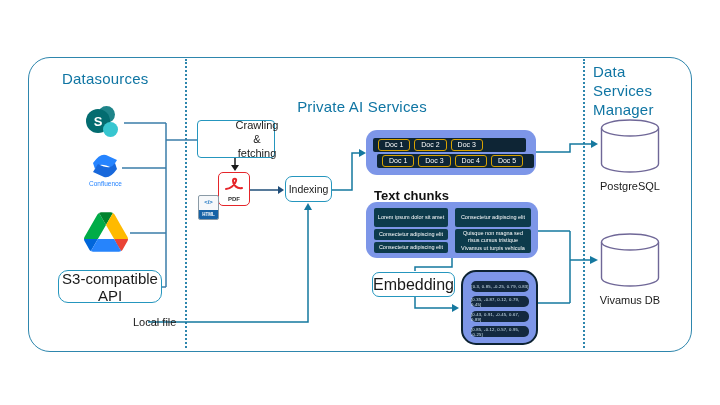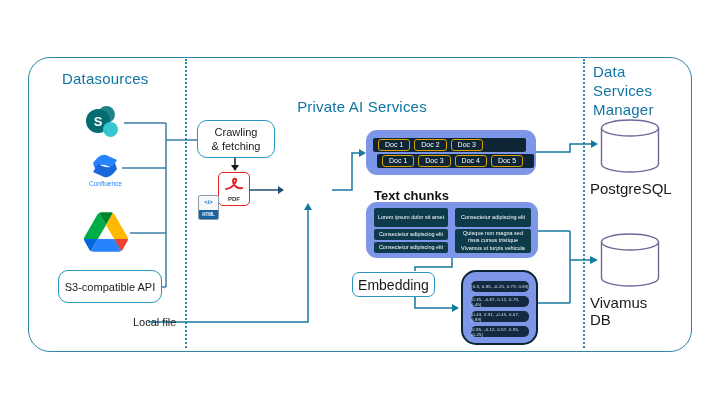--- a/index.html
+++ b/index.html
@@ -8,24 +8,24 @@
   .abs{position:absolute;}
   .outer-frame{left:28px;top:57px;width:662px;height:293px;border:1.6px solid #2e86ad;border-radius:22px;}
   .sep{width:0;border-left:2px dotted #2e86ad;top:59px;height:289px;}
   .sep1{left:185px;} .sep2{left:583px;}
   .section-title{color:#0f75a3;font-size:15px;letter-spacing:.2px;}
   .t-ds{left:62px;top:70px;}
   .t-ai{left:277px;top:70px;width:170px;text-align:center;margin-top:28px;}
   .t-dsm{left:593px;top:63px;width:74px;text-align:left;line-height:1.25;}
   .wbox{background:#fff;border:1.5px solid #2596be;color:#1a1a1a;display:flex;align-items:center;
         justify-content:center;text-align:center;box-sizing:border-box;}
-  .crawl{left:197px;top:120px;width:78px;height:38px;border-radius:10px;font-size:11px;line-height:1.3;flex-direction:column;}
+  .crawl{left:197px;top:120px;width:78px;height:38px;border-radius:4px;font-size:11px;line-height:1.3;flex-direction:column;padding-left:42px;}
   .indexing{left:285px;top:176px;width:47px;height:26px;border-radius:7px;font-size:10.5px;}
-  .embedding{left:352px;top:272px;width:83px;height:25px;border-radius:7px;font-size:14px;}
-  .s3box{left:58px;top:270px;width:104px;height:33px;border-radius:10px;font-size:11px;}
+  .embedding{left:372px;top:272px;width:83px;height:25px;border-radius:7px;font-size:16px;}
+  .s3box{left:58px;top:270px;width:104px;height:33px;border-radius:10px;font-size:15px;}
   .plainlabel{color:#1a1a1a;font-size:11px;}
   
   .sp{left:86px;top:105px;width:40px;height:36px;}
   .sp .c1{position:absolute;left:12px;top:1px;width:17px;height:17px;border-radius:50%;background:#1e8489;}
   .sp .c2{position:absolute;left:0;top:4px;width:24px;height:24px;border-radius:50%;background:#036c70;
           color:#fff;font-size:13px;font-weight:bold;display:flex;align-items:center;justify-content:center;}
   .sp .c3{position:absolute;left:17px;top:17px;width:15px;height:15px;border-radius:50%;background:#37c6d0;}
   .confl-label{left:78px;top:180px;width:55px;text-align:center;color:#2684ff;font-size:6.5px;}
   
   .pdf{left:218px;top:172px;width:32px;height:34px;background:#fff;border:1.6px solid #e5252a;border-radius:5px;
@@ -47,21 +47,21 @@
   .tclabel{left:374px;top:188px;font-size:13px;font-weight:bold;color:#111;}
   .tcwrap{left:366px;top:202px;width:172px;height:56px;background:#7d96e8;border-radius:11px;}
   .tcbox{position:absolute;background:#0d3b4c;border-radius:2px;color:#fff;font-size:5.5px;line-height:1.35;
          display:flex;align-items:center;justify-content:center;text-align:center;padding:1px 3px;box-sizing:border-box;}
   
   .vecwrap{left:461px;top:270px;width:77px;height:75px;background:#7d96e8;border:2.5px solid #0d2333;
            border-radius:15px;box-sizing:border-box;}
   .vecpill{position:absolute;left:8px;width:58px;height:11px;background:#13293f;border-radius:5px;color:#cfe3ef;
            font-size:4.2px;display:flex;align-items:center;justify-content:center;letter-spacing:.2px;}
   
-  .dblabel{color:#1a1a1a;font-size:15px;width:80px;text-align:left;}
+  .dblabel{color:#1a1a1a;font-size:11px;width:80px;text-align:center;}
 </style>
 </head>
 <body>
 
 <div class="canvas">
 
   <div class="abs outer-frame"></div>
   <div class="abs sep sep1"></div>
   <div class="abs sep sep2"></div>
 
@@ -140,20 +140,23 @@
       <path d="M1 12 C5 12 10 8 11 4 C12 1 8 1 8 4 C8 8 12 12 17 11" stroke="#e5252a" stroke-width="2" fill="none" stroke-linecap="round"></path>
     </svg>
     <span class="pdf-label">PDF</span>
   </div>
 
   <div class="abs htmlfile">
     <span class="code">&lt;/&gt;</span>
     <span class="band">HTML</span>
   </div>
 
+  <div class="abs wbox indexing">
+    <span>Indexing</span>
+  </div>
 
   <div class="abs docwrap">
     <div class="docrow docrow1">
       <span class="docpill">Doc 1</span>
       <span class="docpill">Doc 2</span>
       <span class="docpill">Doc 3</span>
     </div>
     <div class="docrow docrow2">
       <span class="docpill">Doc 1</span>
       <span class="docpill">Doc 3</span>

